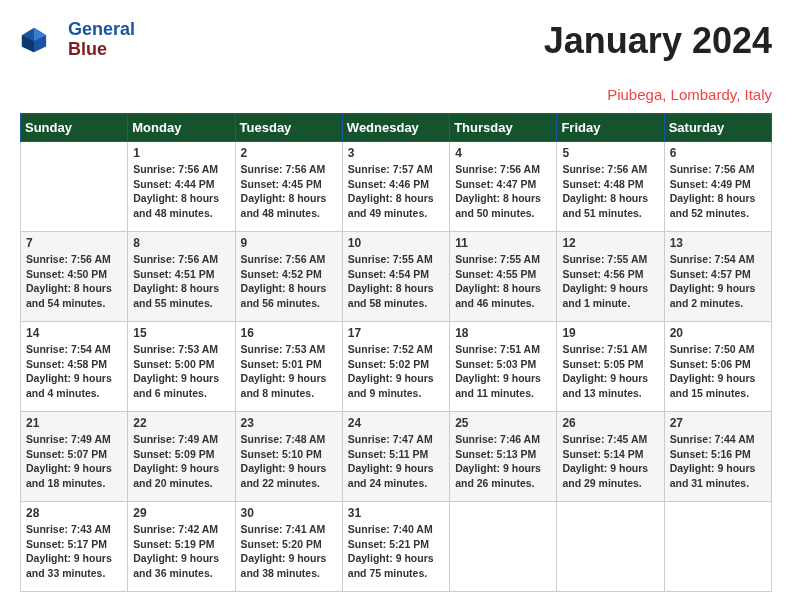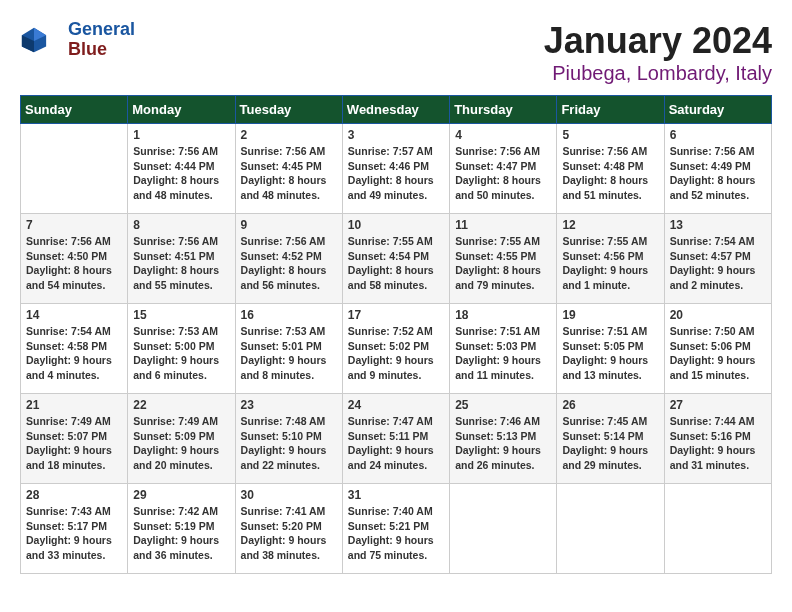--- a/index.html
+++ b/index.html
@@ -37,22 +37,23 @@
     .title-section {
       text-align: right;
     }
     .month-title {
       font-size: 36px;
       font-weight: bold;
       color: #222;
       margin-left: 10px;
     }
     .location {
-      font-size: 20px;
-      color: #701a75;
+      font-size: 15px;
+      color: #ef4444;
+      margin-top: 24px;
     }
     .calendar-table {
       width: 100%;
       border-collapse: collapse;
       table-layout: fixed;
     }
     .calendar-table th {
       background-color: #14532d;
       color: #fff;
       font-size: 13px;
@@ -207,21 +208,21 @@
           <span>Sunrise: 7:55 AM</span><br>
           <span>Sunset: 4:54 PM</span><br>
           <span>Daylight: 8 hours and 58 minutes.</span>
         </div>
       </td>
         <td>
         <span class="day-number">11</span>
         <div class="day-info">
           <span>Sunrise: 7:55 AM</span><br>
           <span>Sunset: 4:55 PM</span><br>
-          <span>Daylight: 8 hours and 79 minutes.</span>
+          <span>Daylight: 8 hours and 46 minutes.</span>
         </div>
       </td>
         <td>
         <span class="day-number">12</span>
         <div class="day-info">
           <span>Sunrise: 7:55 AM</span><br>
           <span>Sunset: 4:56 PM</span><br>
           <span>Daylight: 9 hours and 1 minute.</span>
         </div>
       </td>

